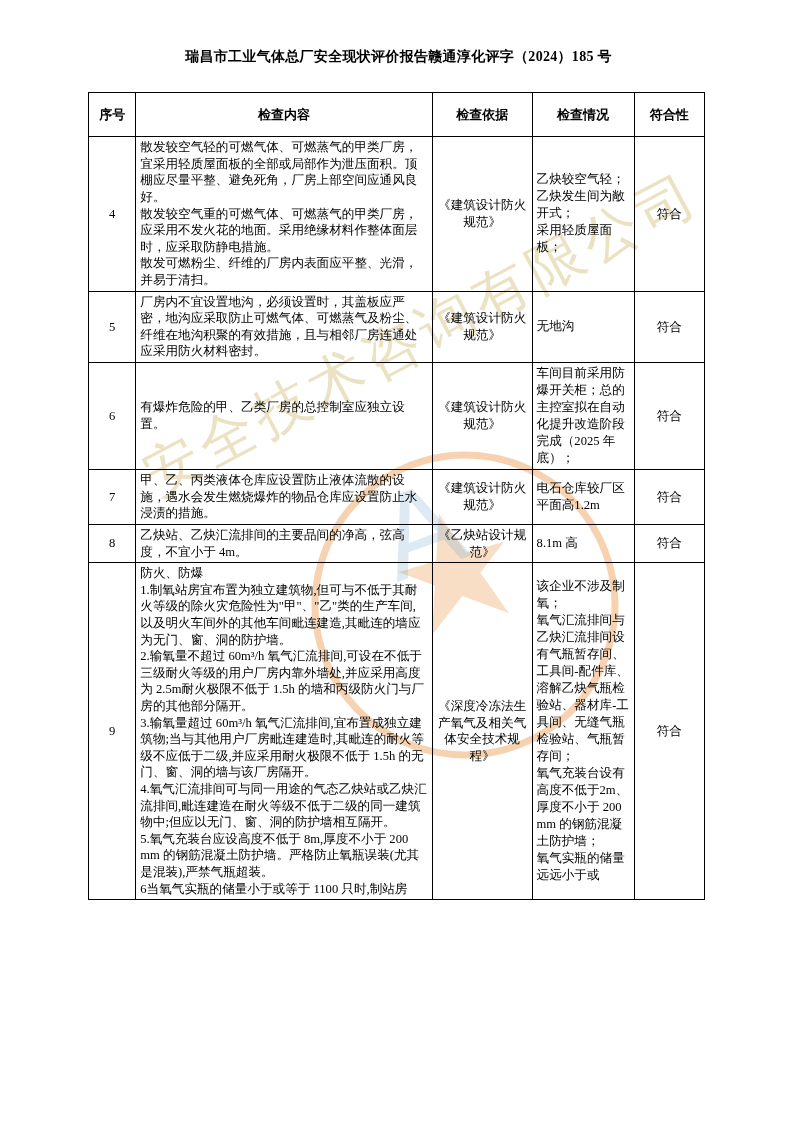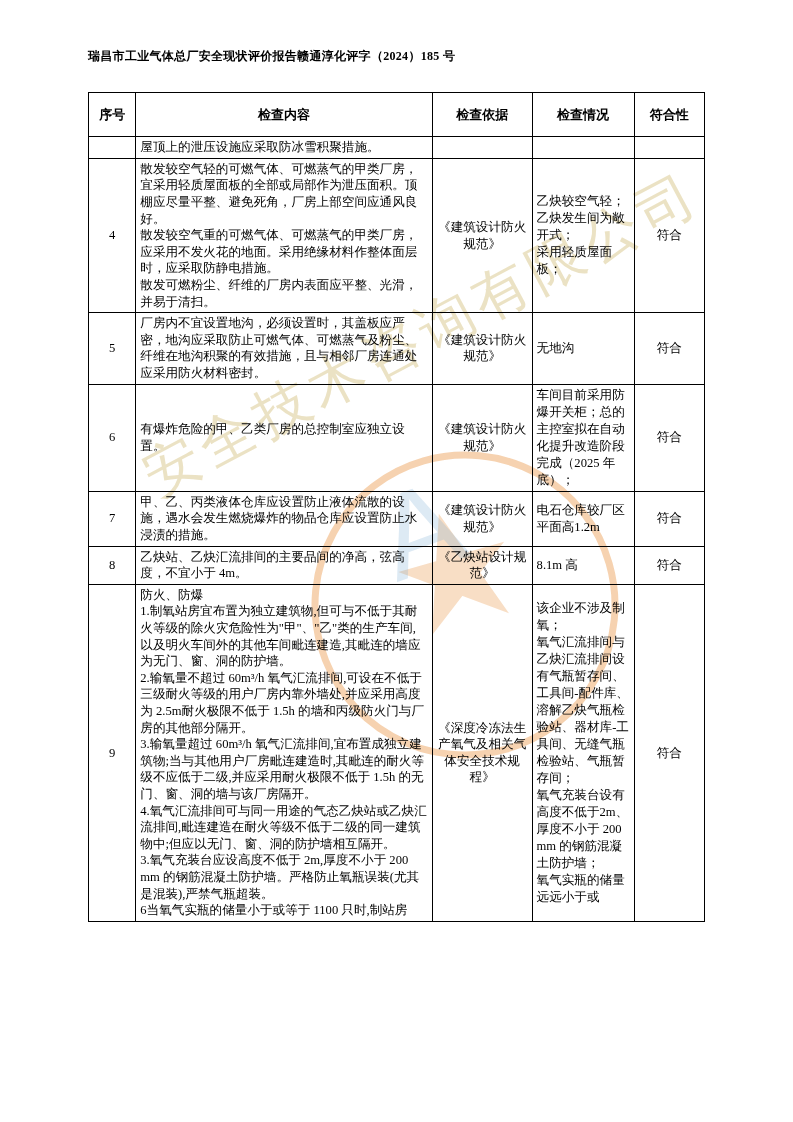--- a/index.html
+++ b/index.html
@@ -16,22 +16,22 @@
     overflow: hidden;
     font-family: "Liberation Serif", "DejaVu Serif", serif;
     color: #000;
   }
   .header {
     position: absolute;
     top: 48px;
     left: 88px;
     right: 84px;
     display: flex;
-    justify-content: flex-start;
-    font-size: 12px;
+    justify-content: center;
+    font-size: 14px;
     font-family: "Liberation Serif", "DejaVu Serif", serif;
     font-weight: bold;
   }
   .header-left { letter-spacing: 0.3px; }
   .header-right { letter-spacing: 0.3px; }
 
   table.doc {
     position: absolute;
     top: 92px;
     left: 88px;
@@ -138,29 +138,20 @@
       <tr>
         <th class="c-no">序号</th>
         <th class="c-cont">检查内容</th>
         <th class="c-basis">检查依据</th>
         <th class="c-stat">检查情况</th>
         <th class="c-ok">符合性</th>
       </tr>
     </thead>
     <tbody id="tbody">
         <tr>
-          <td class="c-no"></td>
-          <td class="c-cont">
-            <div class="para">屋顶上的泄压设施应采取防冰雪积聚措施。</div>
-          </td>
-          <td class="c-basis"></td>
-          <td class="c-stat statcell"></td>
-          <td class="c-ok"></td>
-        </tr>
-        <tr>
           <td class="c-no">4</td>
           <td class="c-cont">
             <div class="para">散发较空气轻的可燃气体、可燃蒸气的甲类厂房，宜采用轻质屋面板的全部或局部作为泄压面积。顶棚应尽量平整、避免死角，厂房上部空间应通风良好。</div>
             <div class="para">散发较空气重的可燃气体、可燃蒸气的甲类厂房，应采用不发火花的地面。采用绝缘材料作整体面层时，应采取防静电措施。</div>
             <div class="para">散发可燃粉尘、纤维的厂房内表面应平整、光滑，并易于清扫。</div>
           </td>
           <td class="c-basis">《建筑设计防火规范》</td>
           <td class="c-stat statcell">
             <div class="para">乙炔较空气轻；</div>
             <div class="para">乙炔发生间为敞开式；</div>
@@ -213,21 +204,21 @@
           <td class="c-ok">符合</td>
         </tr>
         <tr>
           <td class="c-no">9</td>
           <td class="c-cont tall-cont">
             <div class="para">防火、防爆</div>
             <div class="para">1.制氧站房宜布置为独立建筑物,但可与不低于其耐火等级的除火灾危险性为"甲"、"乙"类的生产车间,以及明火车间外的其他车间毗连建造,其毗连的墙应为无门、窗、洞的防护墙。</div>
             <div class="para">2.输氧量不超过 60m³/h 氧气汇流排间,可设在不低于三级耐火等级的用户厂房内靠外墙处,并应采用高度为 2.5m耐火极限不低于 1.5h 的墙和丙级防火门与厂房的其他部分隔开。</div>
             <div class="para">3.输氧量超过 60m³/h 氧气汇流排间,宜布置成独立建筑物;当与其他用户厂房毗连建造时,其毗连的耐火等级不应低于二级,并应采用耐火极限不低于 1.5h 的无门、窗、洞的墙与该厂房隔开。</div>
             <div class="para">4.氧气汇流排间可与同一用途的气态乙炔站或乙炔汇流排间,毗连建造在耐火等级不低于二级的同一建筑物中;但应以无门、窗、洞的防护墙相互隔开。</div>
-            <div class="para">3.氧气充装台应设高度不低于 2m,厚度不小于 200 mm 的钢筋混凝土防护墙。严格防止氧瓶误装(尤其是混装),严禁气瓶超装。</div>
+            <div class="para">5.氧气充装台应设高度不低于 8m,厚度不小于 200 mm 的钢筋混凝土防护墙。严格防止氧瓶误装(尤其是混装),严禁气瓶超装。</div>
             <div class="para">6当氧气实瓶的储量小于或等于 1100 只时,制站房</div>
           </td>
           <td class="c-basis">《深度冷冻法生产氧气及相关气体安全技术规程》</td>
           <td class="c-stat statcell">
             <div class="para">该企业不涉及制氧；</div>
             <div class="para">氧气汇流排间与乙炔汇流排间设有气瓶暂存间、工具间-配件库、溶解乙炔气瓶检验站、器材库-工具间、无缝气瓶检验站、气瓶暂存间；</div>
             <div class="para">氧气充装台设有高度不低于2m、厚度不小于 200 mm 的钢筋混凝土防护墙；</div>
             <div class="para">氧气实瓶的储量远远小于或</div>
           </td>
           <td class="c-ok">符合</td>

